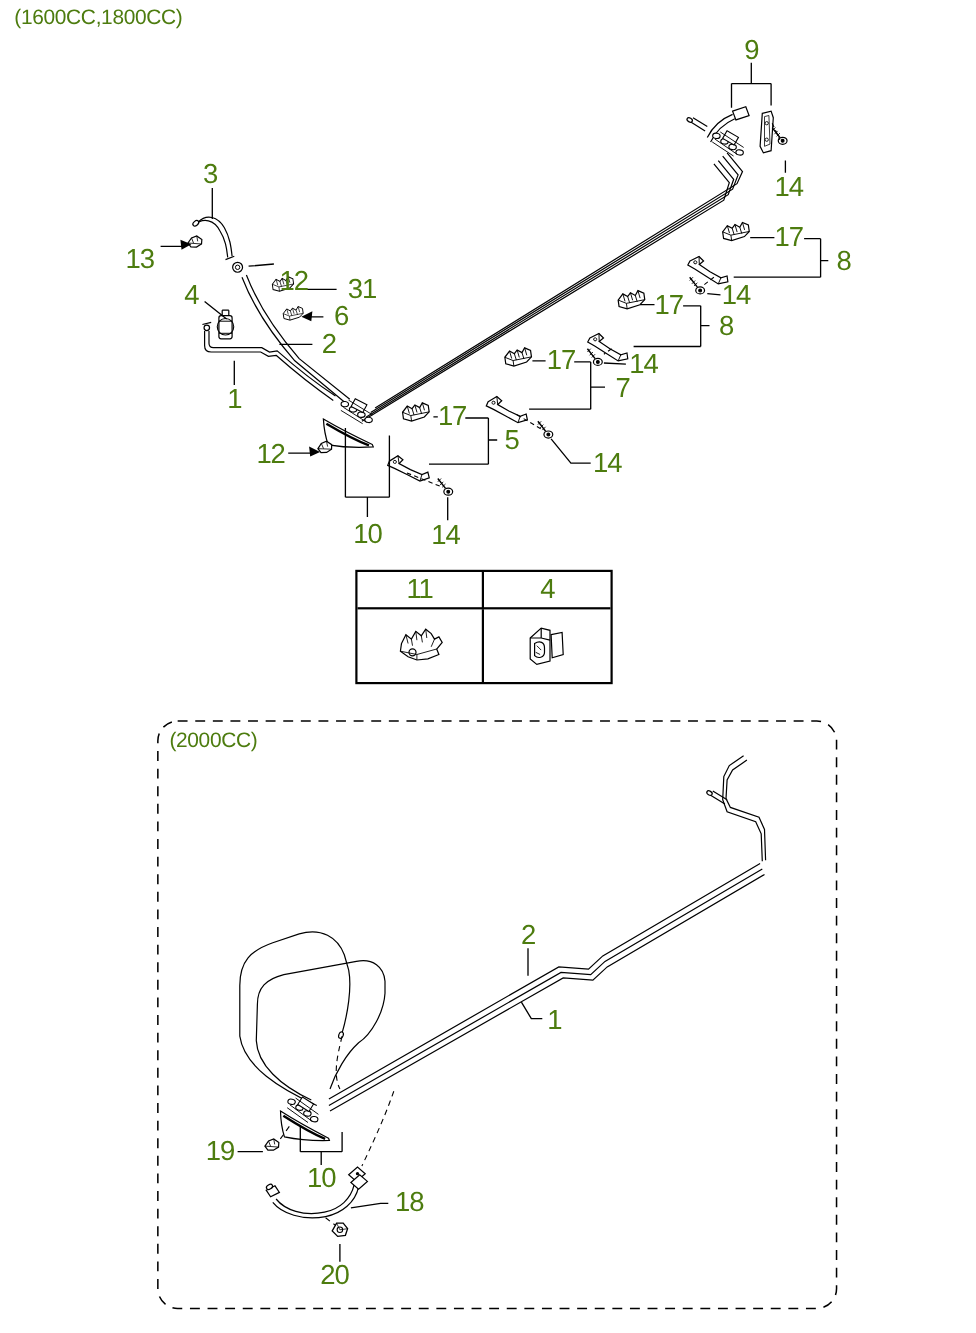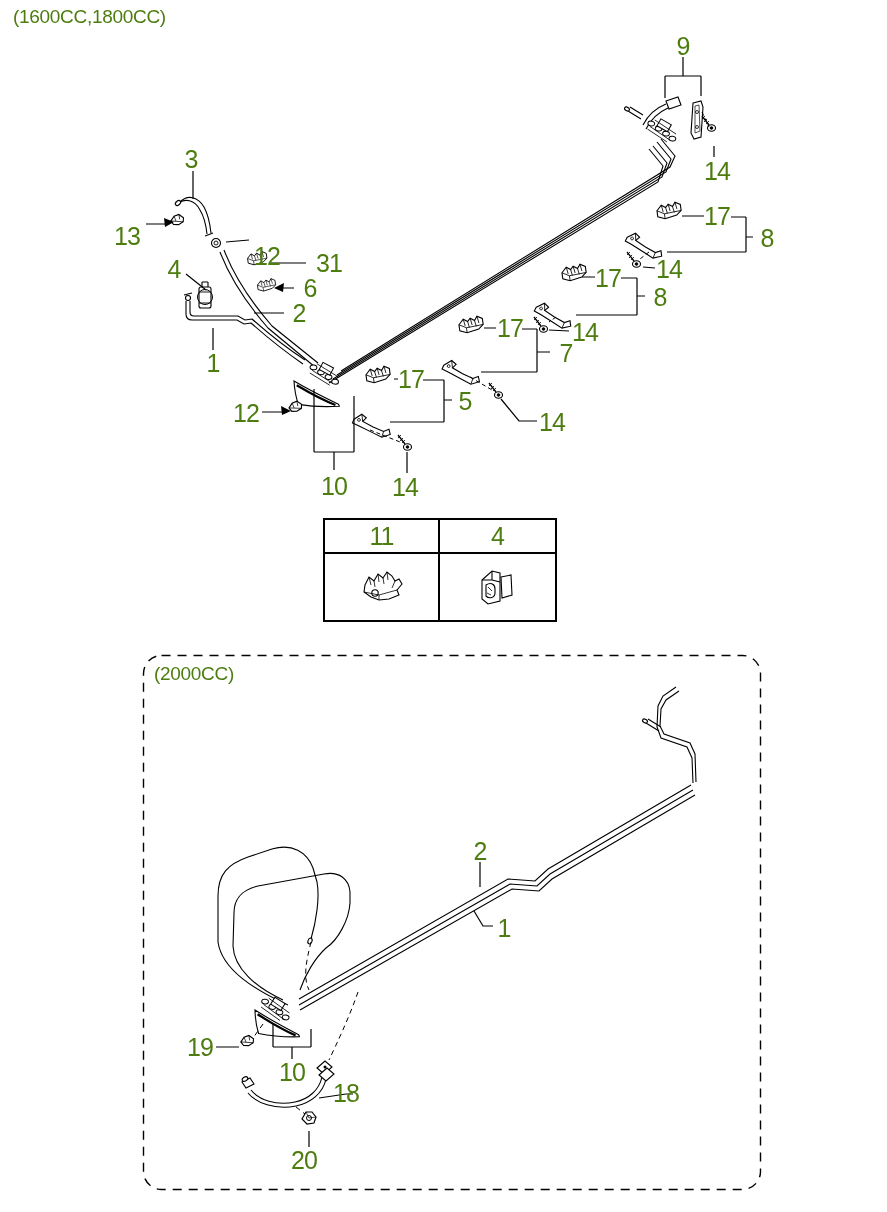--- a/index.html
+++ b/index.html
@@ -240,21 +240,21 @@
   <span class="callout" style="left:411px;top:379px">17</span>
   <span class="callout" style="left:465px;top:401px">5</span>
   <span class="callout" style="left:246px;top:413px">12</span>
   <span class="callout" style="left:334px;top:486px">10</span>
   <span class="callout" style="left:405px;top:487px">14</span>
 
   <span class="callout" style="left:480px;top:851px">2</span>
   <span class="callout" style="left:504px;top:928px">1</span>
   <span class="callout" style="left:200px;top:1047px">19</span>
   <span class="callout" style="left:292px;top:1072px">10</span>
-  <span class="callout" style="left:346px;top:1093px">18</span>
+  <span class="callout" style="left:372px;top:1093px">18</span>
   <span class="callout" style="left:304px;top:1160px">20</span>
 
   <div class="legend-table">
     <div class="legend-cell lt-br lt-bb">
       <span class="legend-num">11</span>
     </div>
     <div class="legend-cell lt-bb">
       <span class="legend-num">4</span>
     </div>
     <div class="legend-cell lt-br">

